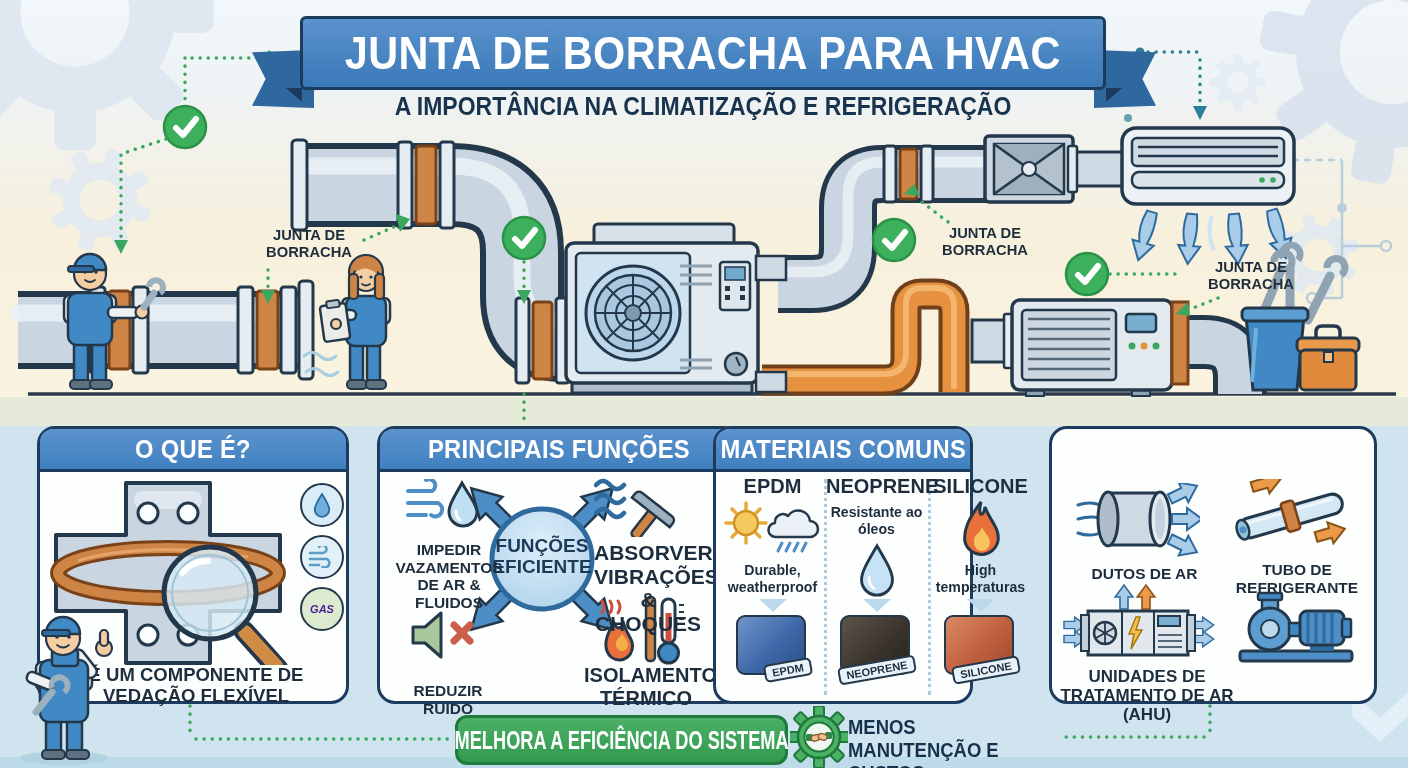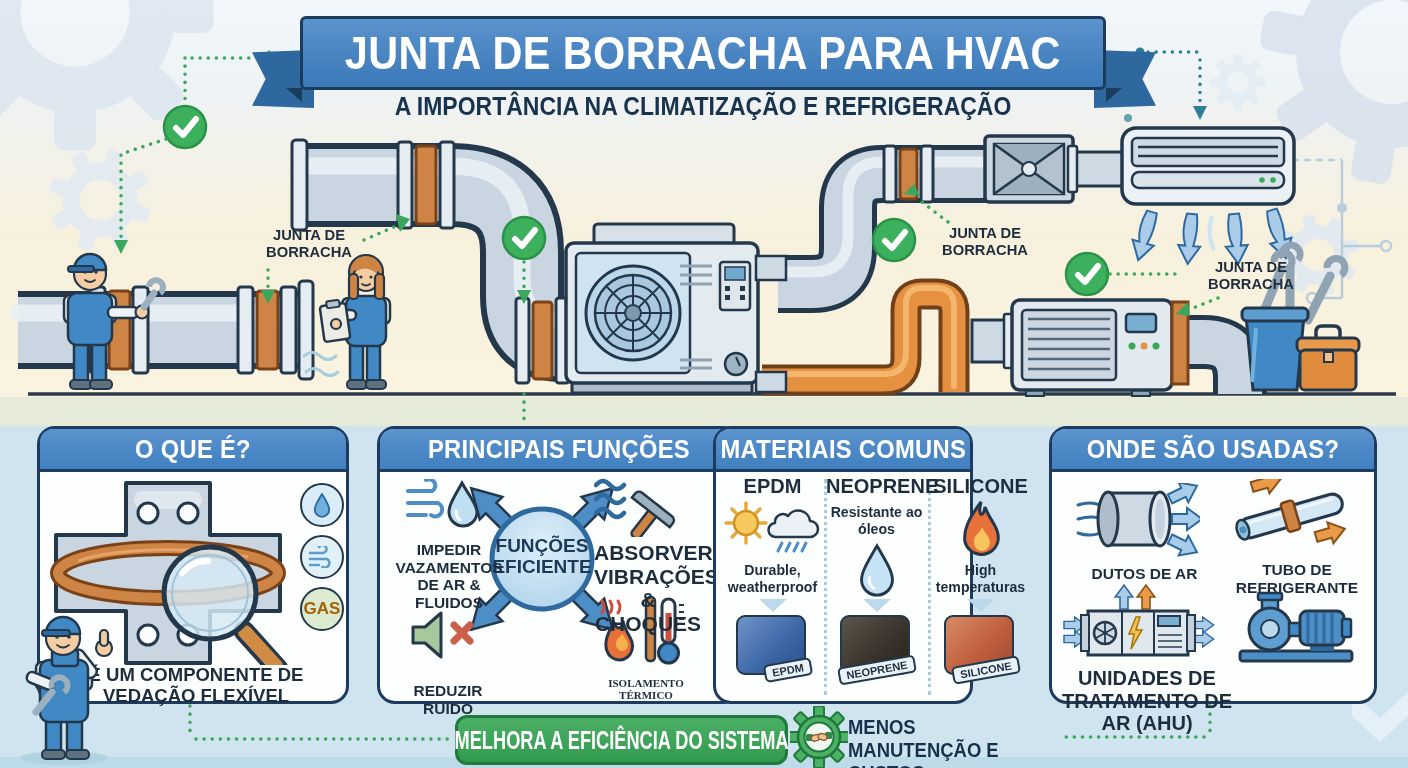--- a/index.html
+++ b/index.html
@@ -422,21 +422,21 @@
     <div class="badge" style="top:106px;background:#e2f0f8;">
       <svg width="28" height="22" viewBox="0 0 28 22">
         <g fill="none" stroke="#5c9ec7" stroke-width="2.6" stroke-linecap="round">
           <path d="M 2 7 h 13 a 4 4 0 1 0 -4 -6"></path>
           <path d="M 2 13 h 17 a 4.5 4.5 0 1 1 -4.5 8"></path>
           <path d="M 2 19 h 9"></path>
         </g>
       </svg>
     </div>
     <div class="badge" style="top:158px;background:#dcead0;">
-      <span style="font-size:17px;font-weight:bold;color:#a16207;">GAS</span>
+      <span style="font-size:11px;font-weight:bold;color:#4c1d95;font-style:italic;">GAS</span>
     </div>
     <div class="abs txt" style="left:14px;top:236px;width:284px;font-size:18.5px;">É UM COMPONENTE DE VEDAÇÃO FLEXÍVEL</div>
   </div>
 
   <div class="panel" style="left:377px;width:364px;">
     <div class="panel-h">
       <span>PRINCIPAIS FUNÇÕES</span>
     </div>
     <svg class="abs" style="left:30px;top:6px;" width="264" height="252" viewBox="0 0 264 252">
       <defs>
@@ -495,21 +495,21 @@
         <g stroke="#24384c" stroke-width="2">
             <line x1="85" y1="10" x2="90" y2="10"></line>
             <line x1="85" y1="17" x2="90" y2="17"></line>
             <line x1="85" y1="24" x2="90" y2="24"></line>
           </g>
       </g>
     </svg>
     <div class="abs txt" style="left:8px;top:112px;width:122px;font-size:15.5px;">IMPEDIR VAZAMENTOS DE AR &amp; FLUIDOS</div>
     <div class="abs txt" style="left:214px;top:112px;width:108px;font-size:21px;">ABSORVER VIBRAÇÕES &amp; CHOQUES</div>
     <div class="abs txt" style="left:12px;top:253px;width:112px;font-size:15.5px;">REDUZIR RUÍDO</div>
-    <div class="abs txt" style="left:204px;top:248px;width:124px;font-size:11px;font-family:Liberation Serif, serif;">ISOLAMENTO TÉRMICO</div>
+    <div class="abs txt" style="left:204px;top:235px;width:124px;font-size:20px;">ISOLAMENTO TÉRMICO</div>
   </div>
 
   <div class="panel" style="left:713px;width:260px;">
     <div class="panel-h">
       <span>MATERIAIS COMUNS</span>
     </div>
     <div class="m-sep" style="left:108px;"></div>
     <div class="m-sep" style="left:212px;"></div>
 
     <div class="m-col" style="left:6px;">
@@ -570,23 +570,20 @@
       <div class="abs" style="top:124px;left:0;width:100%;">
           <div class="chev"></div>
         </div>
       <div class="swatch sw-sil">
         <div class="sw-tag">SILICONE</div>
       </div>
     </div>
   </div>
 
   <div class="panel" style="left:1049px;width:328px;">
-    <div class="panel-h">
-      <span>ONDE SÃO USADAS?</span>
-    </div>
     <svg class="abs" style="left:24px;top:54px;" width="124" height="74" viewBox="0 0 124 74">
       <defs>
           <path id="ua" d="M 0 -5 H 15 V -11 L 30 0 L 15 11 V 5 H 0 Z"></path>
         </defs>
       <g fill="none" stroke="#2f6a9e" stroke-width="3" stroke-linecap="round">
         <path d="M 2 22 q 14 -5 26 2"></path>
           <path d="M 2 36 q 14 -4 26 0"></path>
           <path d="M 2 50 q 14 5 26 -2"></path>
       </g>
       <rect x="32" y="10" width="52" height="52" fill="#cdd9e3" stroke="#24384c" stroke-width="3"></rect>
@@ -653,21 +650,21 @@
       <g stroke="#2f6a9e" stroke-width="3">
           <line x1="74" y1="28" x2="74" y2="58"></line>
           <line x1="82" y1="28" x2="82" y2="58"></line>
           <line x1="90" y1="28" x2="90" y2="58"></line>
           <line x1="98" y1="28" x2="98" y2="58"></line>
         </g>
       <rect x="108" y="34" width="9" height="18" rx="2" fill="#4189c4" stroke="#24384c" stroke-width="2.5"></rect>
     </svg>
     <div class="abs txt" style="left:20px;top:136px;width:145px;font-size:15.5px;">DUTOS DE AR</div>
     <div class="abs txt" style="left:170px;top:132px;width:150px;font-size:15.5px;">TUBO DE REFRIGERANTE</div>
-    <div class="abs txt" style="left:0px;top:238px;width:190px;font-size:20px;">UNIDADES DE TRATAMENTO DE AR (AHU)</div>
+    <div class="abs txt" style="left:0px;top:238px;width:190px;font-size:17px;">UNIDADES DE TRATAMENTO DE AR (AHU)</div>
   </div>
 
   <div class="f-banner">
     <span>MELHORA A EFICIÊNCIA DO SISTEMA</span>
   </div>
   <svg class="f-gear" width="58" height="62" viewBox="0 0 58 62">
     <g transform="translate(29,31)">
       <g fill="#4cb065" stroke="#1e7a3c" stroke-width="2">
         <rect x="-5" y="-31" width="10" height="12" rx="2"></rect>
         <rect x="-5" y="-31" width="10" height="12" rx="2" transform="rotate(45)"></rect>

